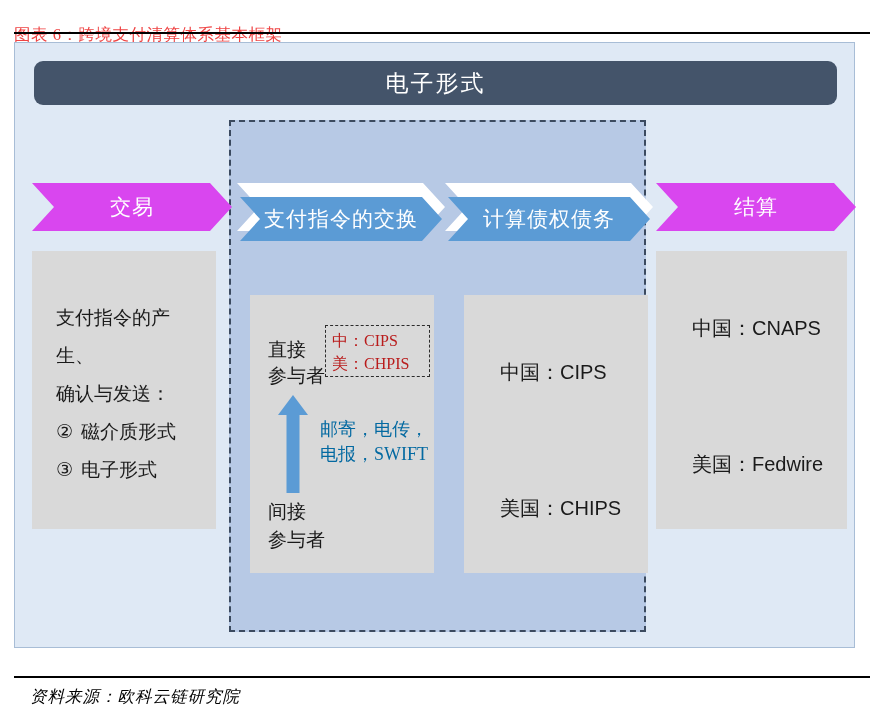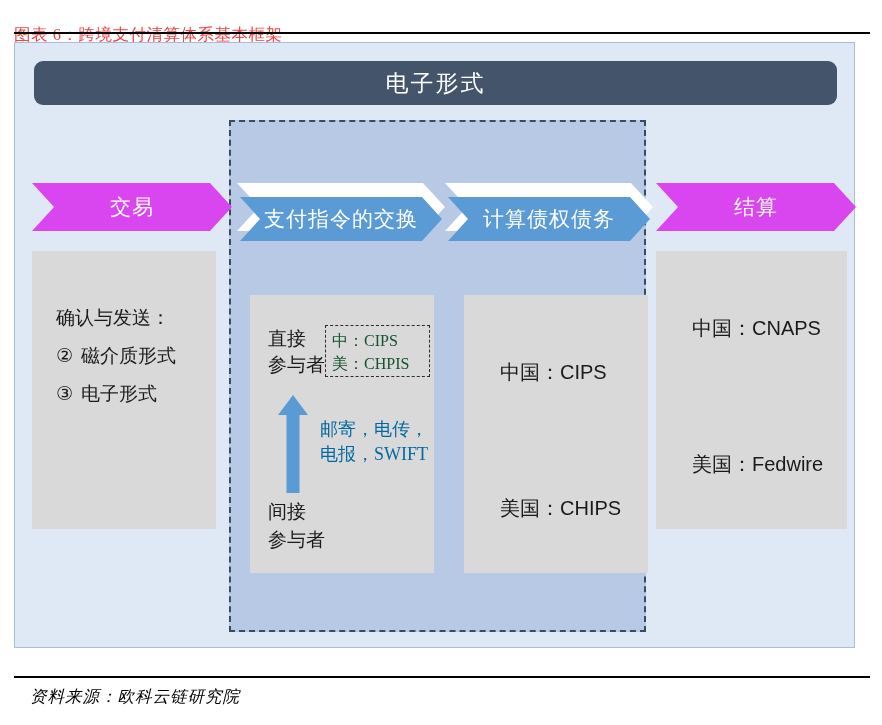--- a/index.html
+++ b/index.html
@@ -155,37 +155,37 @@
     color: #1a1a1a;
     line-height: 38px;
   }
   #col1-text .list-line { white-space: nowrap; }
   #col1-text .marker { margin-right: 8px; }
 
   
   #direct-participant-label {
     position: absolute;
     left: 18px;
-    top: 31px;
+    top: 42px;
     font-size: 19px;
     color: #1a1a1a;
     line-height: 26px;
     white-space: nowrap;
   }
   #cips-chpis-box {
     position: absolute;
     left: 75px;
     top: 30px;
     width: 105px;
     height: 52px;
     border: 1.5px dashed #2c2c2c;
     box-sizing: border-box;
     font-family: "Liberation Serif", "DejaVu Serif", serif;
     font-size: 16px;
-    color: #14532d;
+    color: #b91c1c;
     padding: 3px 0 0 6px;
     line-height: 23px;
   }
   #up-arrow {
     position: absolute;
     left: 28px;
     top: 100px;
     width: 30px;
     height: 98px;
   }
@@ -307,20 +307,21 @@
       <span>计算债权债务</span>
     </div>
 
     <div class="chevron" style="left:641px; width:200px;">
       <span>结算</span>
     </div>
   </div>
 
   <div id="content-box-1" class="content-box">
     <div id="col1-text">
+      <div>支付指令的产生、</div>
       <div>确认与发送：</div>
       <div class="list-line">
         <span class="marker">②</span><span>磁介质形式</span>
       </div>
       <div class="list-line">
         <span class="marker">③</span><span>电子形式</span>
       </div>
     </div>
   </div>
 

